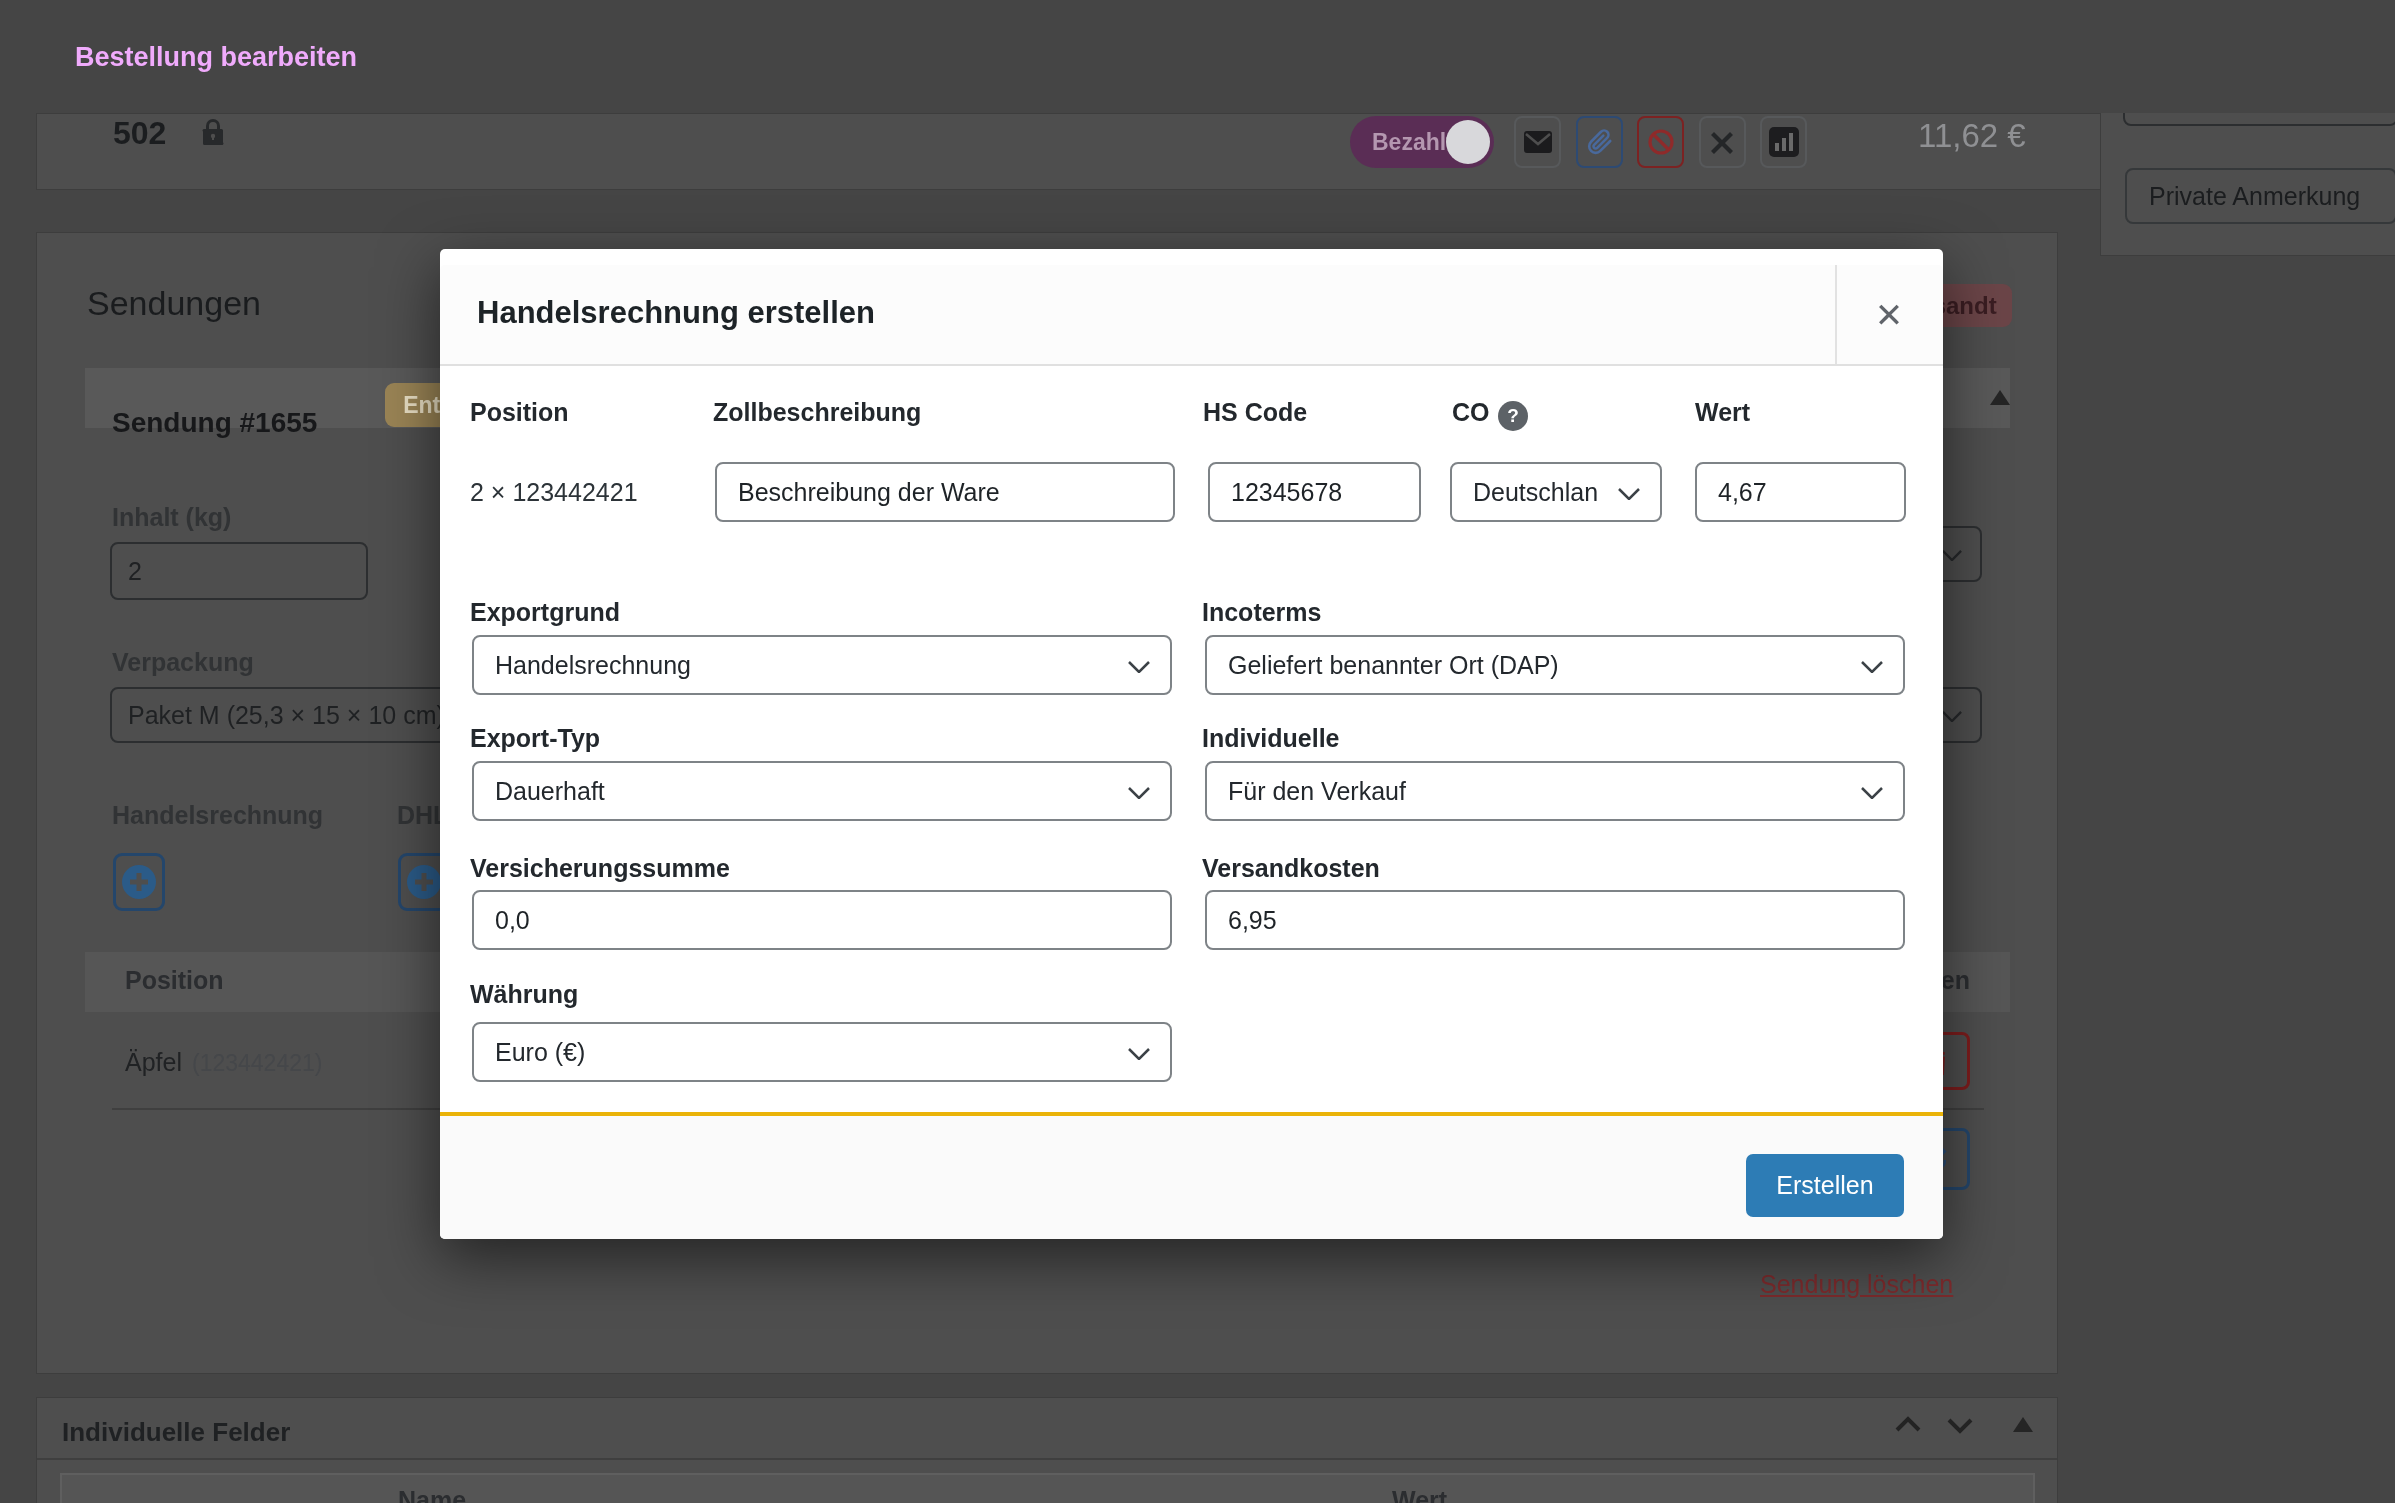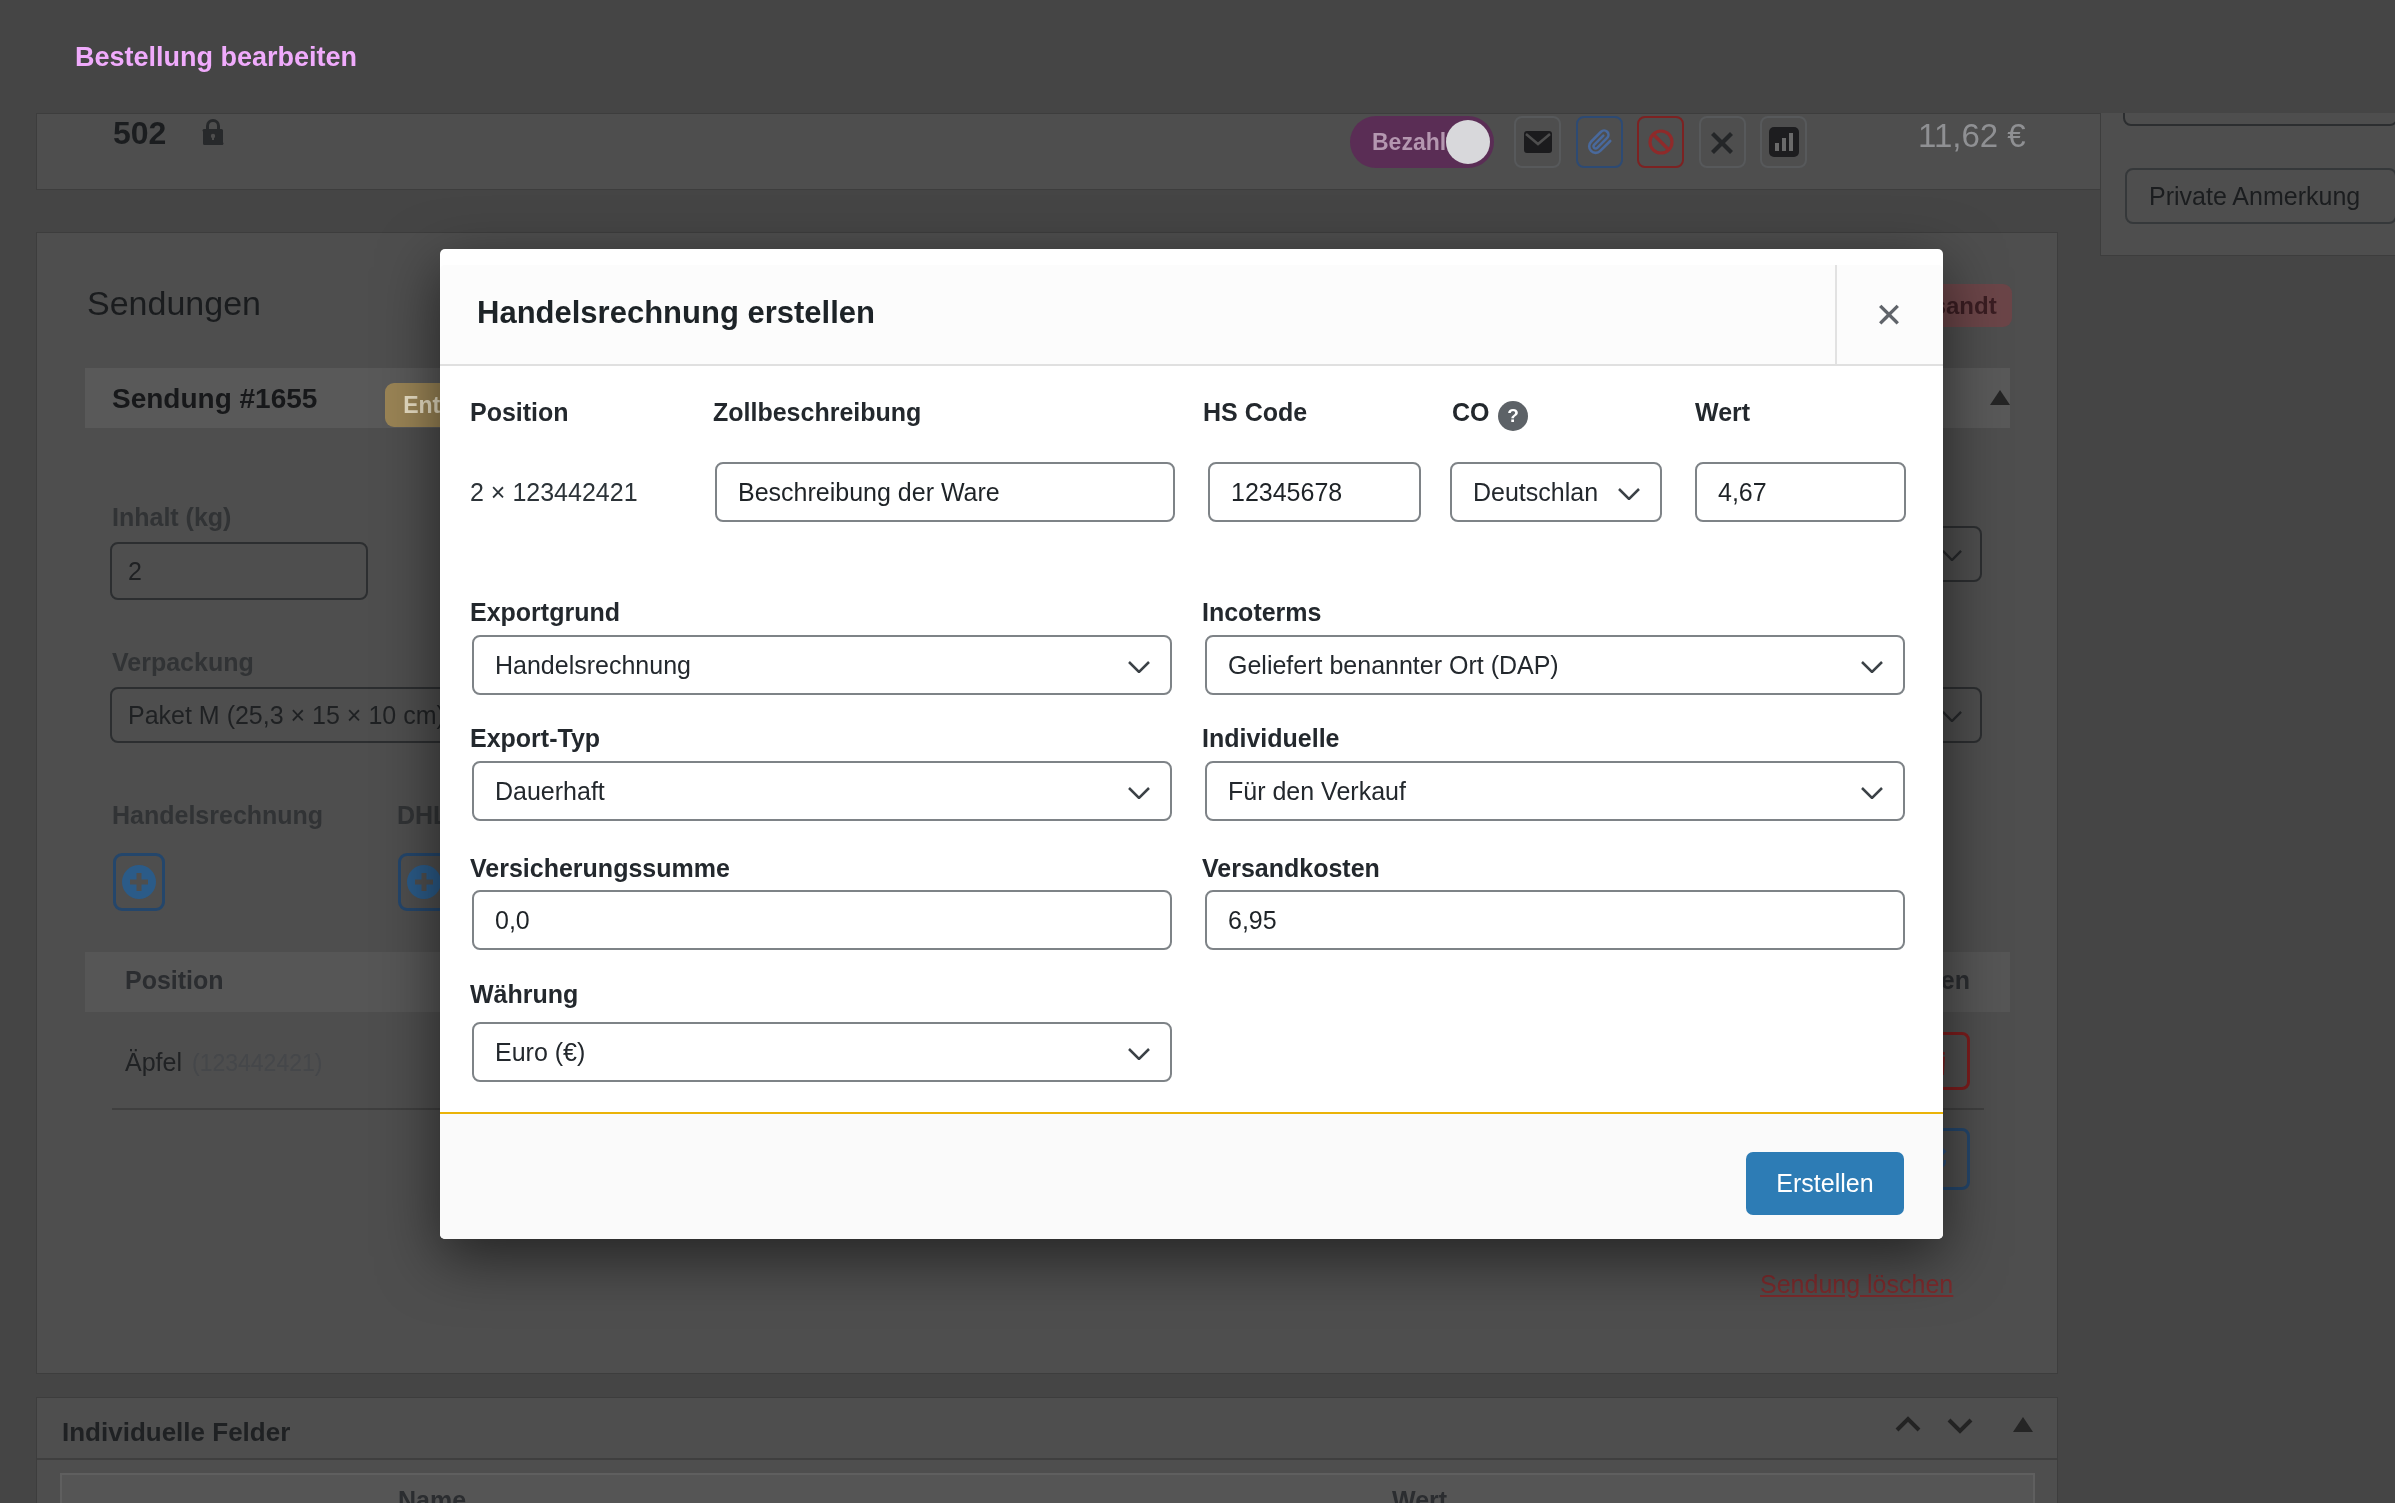--- a/index.html
+++ b/index.html
@@ -7,21 +7,21 @@
          font-family:"Liberation Sans",sans-serif;background:#454545;}
   .abs{position:absolute;}
 
   
   .panel{position:absolute;background:#4e4e4e;border:1px solid #3d3d3d;box-sizing:border-box;}
   .pagetitle{position:absolute;left:75px;top:42px;font-size:27px;font-weight:bold;color:#f0abfc;}
   .ordnum{position:absolute;left:113px;top:115px;font-size:32px;font-weight:bold;color:#1b1d1f;}
   .locksvg{position:absolute;left:202px;top:119px;}
   .bar{position:absolute;background:#595959;}
   .h2dim{position:absolute;font-size:34px;color:#1a1c1e;}
-  .shiptitle{position:absolute;font-size:28px;font-weight:bold;color:#17181a;}
+  .shiptitle{position:absolute;font-size:28px;font-weight:bold;color:#17181a;margin-top:24px;}
   .badge{position:absolute;border-radius:9px;font-weight:bold;display:flex;align-items:center;justify-content:center;}
   .lbl-dim{position:absolute;font-size:25px;font-weight:bold;color:#313335;}
   .field-dim{position:absolute;border:2px solid #2c2e30;border-radius:8px;box-sizing:border-box;
              font-size:25px;color:#1f2123;display:flex;align-items:center;padding-left:16px;background:transparent;white-space:nowrap;overflow:hidden;}
   .chev-dim{width:20px;height:11px;}
   .plusbtn{position:absolute;width:52px;height:58px;border:3px solid #24466b;border-radius:9px;box-sizing:border-box;
            display:flex;align-items:center;justify-content:center;background:transparent;}
   .pluscircle{width:34px;height:34px;border-radius:50%;background:#2b5b88;position:relative;}
   .pluscircle::before,.pluscircle::after{content:"";position:absolute;background:#4e4e4e;left:50%;top:50%;}
   .pluscircle::before{width:18px;height:5px;transform:translate(-50%,-50%);}
@@ -53,21 +53,21 @@
   .mlabel{position:absolute;font-size:25px;font-weight:bold;color:#23282d;white-space:nowrap;}
   .minput{position:absolute;border:2px solid #7e8387;border-radius:8px;box-sizing:border-box;height:60px;
           font-size:25px;color:#1e2327;padding:0 0 0 21px;font-family:"Liberation Sans",sans-serif;background:#fff;outline:none;}
   .mselect{position:absolute;border:2px solid #7e8387;border-radius:8px;box-sizing:border-box;height:60px;background:#fff;
            font-size:25px;color:#23282d;display:flex;align-items:center;padding-left:21px;padding-right:46px;white-space:nowrap;overflow:hidden;}
   .mselect .chev{position:absolute;right:20px;top:24px;}
   .postext{position:absolute;font-size:25px;color:#2c3338;white-space:nowrap;}
   .helpdot{position:absolute;width:30px;height:30px;border-radius:50%;background:#5d6267;color:#ffffff;
            font-size:19px;font-weight:bold;display:flex;align-items:center;justify-content:center;}
   #modal-footer{position:absolute;left:0;bottom:0;width:100%;height:127px;background:#fafafa;
-                border-top:2px solid #eab308;border-radius:0 0 5px 5px;box-sizing:border-box;}
+                border-top:4px solid #eab308;border-radius:0 0 5px 5px;box-sizing:border-box;}
   #create-btn{position:absolute;left:1306px;top:38px;width:158px;height:63px;background:#2d7cb5;border:none;border-radius:7px;
               color:#ffffff;font-size:25px;font-family:"Liberation Sans",sans-serif;cursor:pointer;}
 </style>
 </head>
 <body>
 
 <div id="stage">
 
   <div class="pagetitle">Bestellung bearbeiten</div>
 

